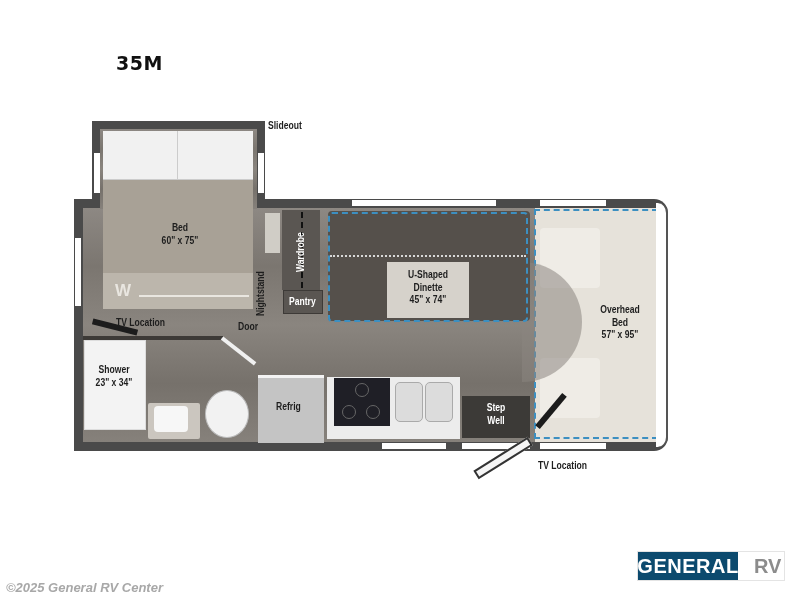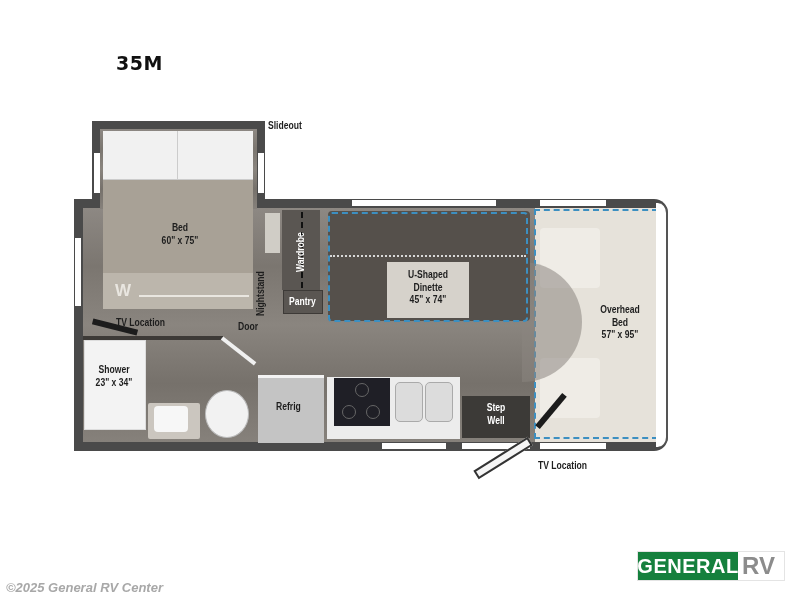--- a/index.html
+++ b/index.html
@@ -8,22 +8,22 @@
   .model{left:116px;top:52px;font-size:19px;font-weight:bold;color:#111;letter-spacing:0.5px;font-family:"DejaVu Sans",sans-serif;}
   .lbl{font-family:"Liberation Sans",sans-serif;font-weight:bold;font-size:11px;color:#1e1e1e;transform:scaleX(0.78);transform-origin:left top;white-space:nowrap;line-height:1.15;}
   .lbl-c{text-align:center;transform-origin:center top;}
   .wall{background:#4a4a4a;}
   .floor{background:linear-gradient(180deg,#8d8883 0%,#7b7670 25%,#8a857f 50%,#76716b 75%,#86817b 100%);}
   .win{background:#ffffff;}
   .blue-dash{border:2px dashed #3c8fc1;box-sizing:border-box;}
   .dot-line{border-top:2px dotted #d8d8d8;}
   .footer{left:6px;top:580px;font-size:13px;font-style:italic;font-weight:bold;color:#a8a8a8;}
   .logo{left:637px;top:551px;width:146px;height:28px;border:1px solid #e4e4e4;display:flex;}
-  .logo .g{background:#15803d;color:#fff;font-weight:bold;font-size:20px;display:flex;align-items:center;justify-content:center;width:100px;letter-spacing:0.5px;}
-  .logo .r{color:#8c8c8c;font-weight:bold;font-size:24px;display:flex;align-items:center;padding-left:4px;}
+  .logo .g{background:#0c4a6e;color:#fff;font-weight:bold;font-size:20px;display:flex;align-items:center;justify-content:center;width:100px;letter-spacing:0.5px;}
+  .logo .r{color:#8c8c8c;font-weight:bold;font-size:20px;display:flex;align-items:center;padding-left:16px;}
 </style>
 </head>
 <body>
 
 <div class="abs model">35M</div>
 
 <div class="abs" style="left:0;top:0;width:800px;height:540px;">
 
   <div class="abs wall" style="left:92px;top:121px;width:173px;height:85px;"></div>
 

